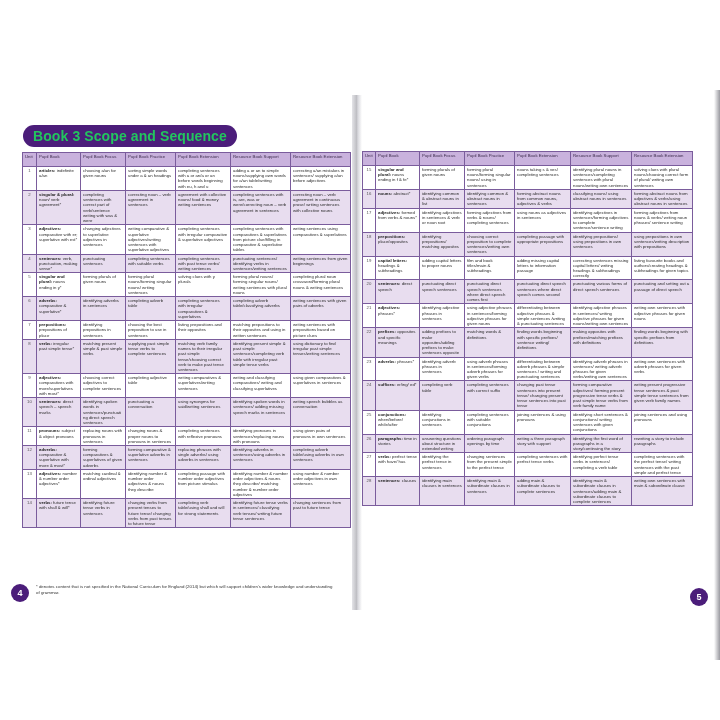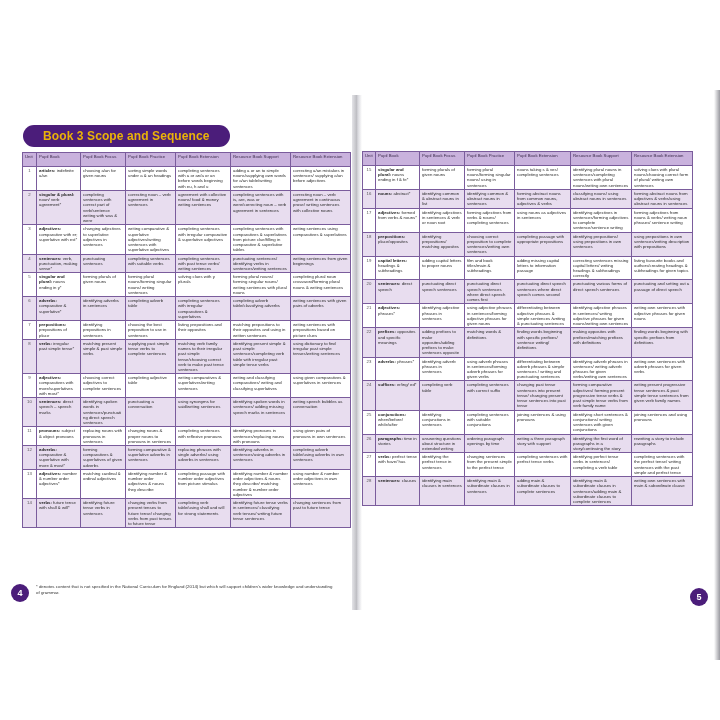--- a/index.html
+++ b/index.html
@@ -17,23 +17,23 @@
   .spine-shadow {
     position: absolute; left: 352px; top: 95px; width: 10px; height: 515px;
     background: linear-gradient(to right, #e4e4e8, #bfbfc4 45%, #d9d9de 60%, #ffffff);
   }
   .right-edge {
     position: absolute; left: 714px; top: 90px; width: 6px; height: 570px;
     background: linear-gradient(to right, #ffffff, #9a9aa0);
   }
   .title-pill {
     position: absolute; left: 23px; top: 125px;
-    height: 22px; padding: 0 20px; line-height: 22px;
-    background: #4b1d7a; color: #eab308; border-radius: 11px;
-    font-weight: bold; font-size: 12px; letter-spacing: 0.1px;
+    height: 22px; padding: 0 10px; line-height: 22px;
+    background: #4b1d7a; color: #22c55e; border-radius: 11px;
+    font-weight: bold; font-size: 14px; letter-spacing: 0.1px;
   }
   table.ss {
     position: absolute; border-collapse: collapse; table-layout: fixed;
     font-size: 4.3px; line-height: 1.22; color: #2a2a2a;
   }
   table.ss th, table.ss td {
     border: 0.6px solid #7a5c9c; padding: 1px 2px; vertical-align: top;
     text-align: left; overflow: hidden; word-wrap: break-word;
   }
   table.ss th {

